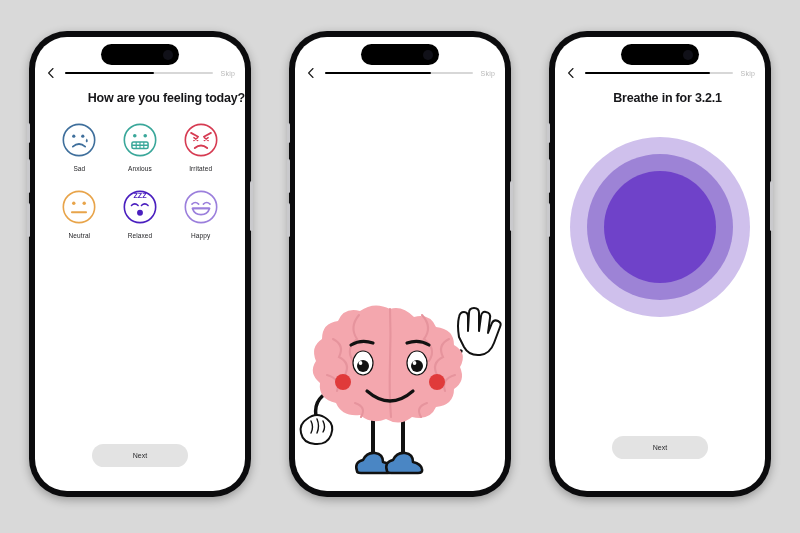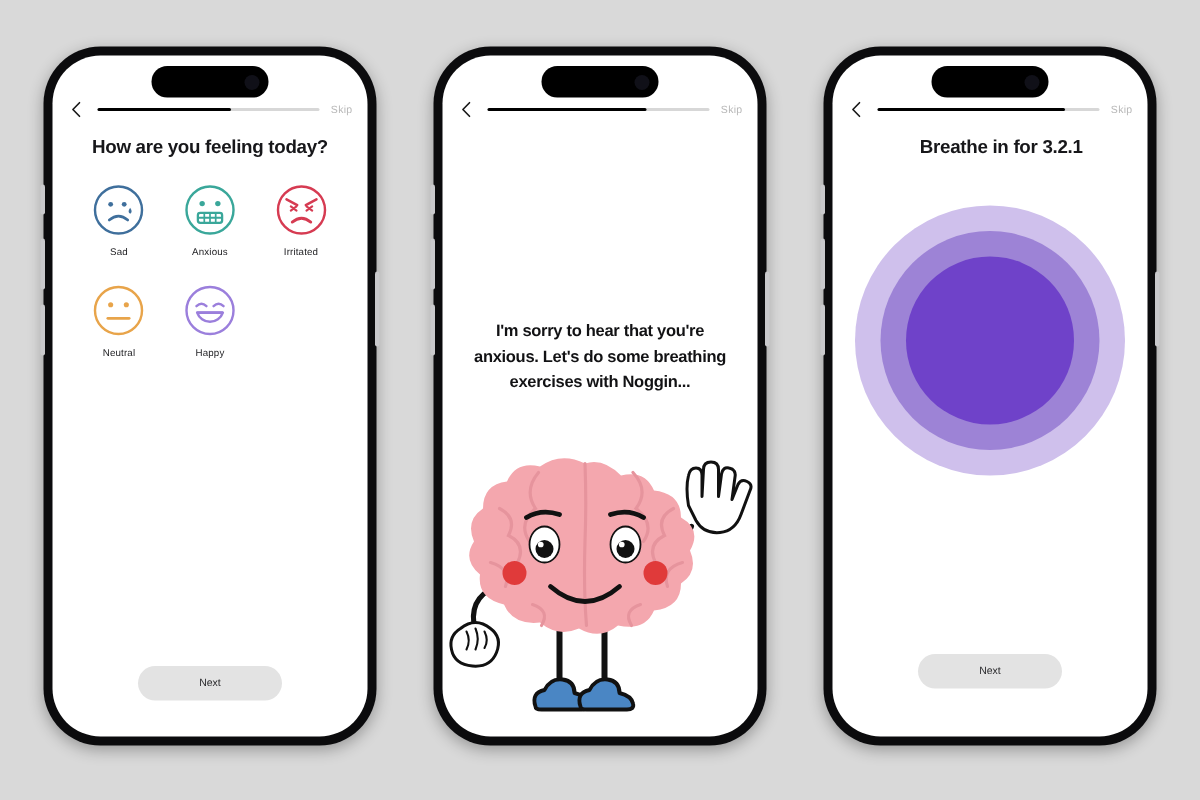--- a/index.html
+++ b/index.html
@@ -101,21 +101,21 @@
     font-size: 7px;
     color: #b8b8b8;
     letter-spacing: .2px;
     cursor: pointer;
   }
 
   
   .s1-title {
     position: absolute;
     left: 0; right: 0; top: 54px;
-    text-align: center;
+    text-align: right;
     font-size: 12.5px;
     font-weight: bold;
     color: #17171a;
     letter-spacing: -.2px;
   }
   .mood-grid {
     position: absolute;
     left: 14px; right: 14px; top: 84px;
     display: grid;
     grid-template-columns: repeat(3, 1fr);
@@ -281,20 +281,30 @@
         <div class="mood">
           <svg class="mood-face" viewBox="0 0 40 40">
             <circle cx="20" cy="20" r="16.5" fill="none" stroke="#e8a44a" stroke-width="1.7"></circle>
             <circle cx="14.5" cy="16" r="1.8" fill="#e8a44a"></circle>
             <circle cx="25.5" cy="16" r="1.8" fill="#e8a44a"></circle>
             <line x1="12.5" y1="25.5" x2="27.5" y2="25.5" stroke="#e8a44a" stroke-width="1.9" stroke-linecap="round"></line>
           </svg>
           <div class="mood-label">Neutral</div>
         </div>
 
+        <div class="mood">
+          <svg class="mood-face" viewBox="0 0 40 40">
+            <circle cx="20" cy="20" r="16.5" fill="none" stroke="#4a1fbf" stroke-width="1.7"></circle>
+            <path d="M11 18.5 Q14.5 15 18 18.5" fill="none" stroke="#4a1fbf" stroke-width="1.6" stroke-linecap="round"></path>
+            <path d="M21.5 18.5 Q25 15 28.5 18.5" fill="none" stroke="#4a1fbf" stroke-width="1.6" stroke-linecap="round"></path>
+            <circle cx="20" cy="26" r="3.1" fill="#4a1fbf"></circle>
+            <text x="20" y="10" font-family="Liberation Sans, sans-serif" font-size="7.5" font-weight="bold" fill="#4a1fbf" text-anchor="middle">ZZZ</text>
+          </svg>
+          <div class="mood-label">Relaxed</div>
+        </div>
 
         <div class="mood">
           <svg class="mood-face" viewBox="0 0 40 40">
             <circle cx="20" cy="20" r="16.5" fill="none" stroke="#9b7fdc" stroke-width="1.7"></circle>
             <path d="M10.5 17 Q14 13.5 17.5 17" fill="none" stroke="#9b7fdc" stroke-width="1.7" stroke-linecap="round"></path>
             <path d="M22.5 17 Q26 13.5 29.5 17" fill="none" stroke="#9b7fdc" stroke-width="1.7" stroke-linecap="round"></path>
             <path d="M11 21.5 A9.5 9.5 0 0 0 29 21.5 Z" fill="none" stroke="#9b7fdc" stroke-width="1.8" stroke-linejoin="round"></path>
             <line x1="11" y1="21.5" x2="29" y2="21.5" stroke="#9b7fdc" stroke-width="1.7"></line>
           </svg>
           <div class="mood-label">Happy</div>
@@ -322,21 +332,20 @@
           <svg width="12" height="12" viewBox="0 0 12 12">
             <path d="M8 1.5 L3.6 6 L8 10.5" fill="none" stroke="#1a1a1a" stroke-width="1.1" stroke-linecap="round" stroke-linejoin="round"></path>
           </svg>
         </div>
         <div class="progress-track">
           <div class="progress-fill" id="pf2" style="width: 72%;"></div>
         </div>
         <div class="skip">Skip</div>
       </div>
 
-      <div class="s2-message">I'm sorry to hear that you're anxious. Let's do some breathing exercises with Noggin...</div>
 
       <div class="mascot">
         <svg viewBox="0 0 210 200">
 
           <path d="M36 104 Q16 112 22 134" fill="none" stroke="#111" stroke-width="3.4" stroke-linecap="round"></path>
 
           <path d="M138 96 Q158 86 166 64" fill="none" stroke="#111" stroke-width="3.4" stroke-linecap="round"></path>
 
           <line x1="78" y1="134" x2="78" y2="166" stroke="#111" stroke-width="4" stroke-linecap="round"></line>
           <line x1="108" y1="134" x2="108" y2="166" stroke="#111" stroke-width="4" stroke-linecap="round"></line>

